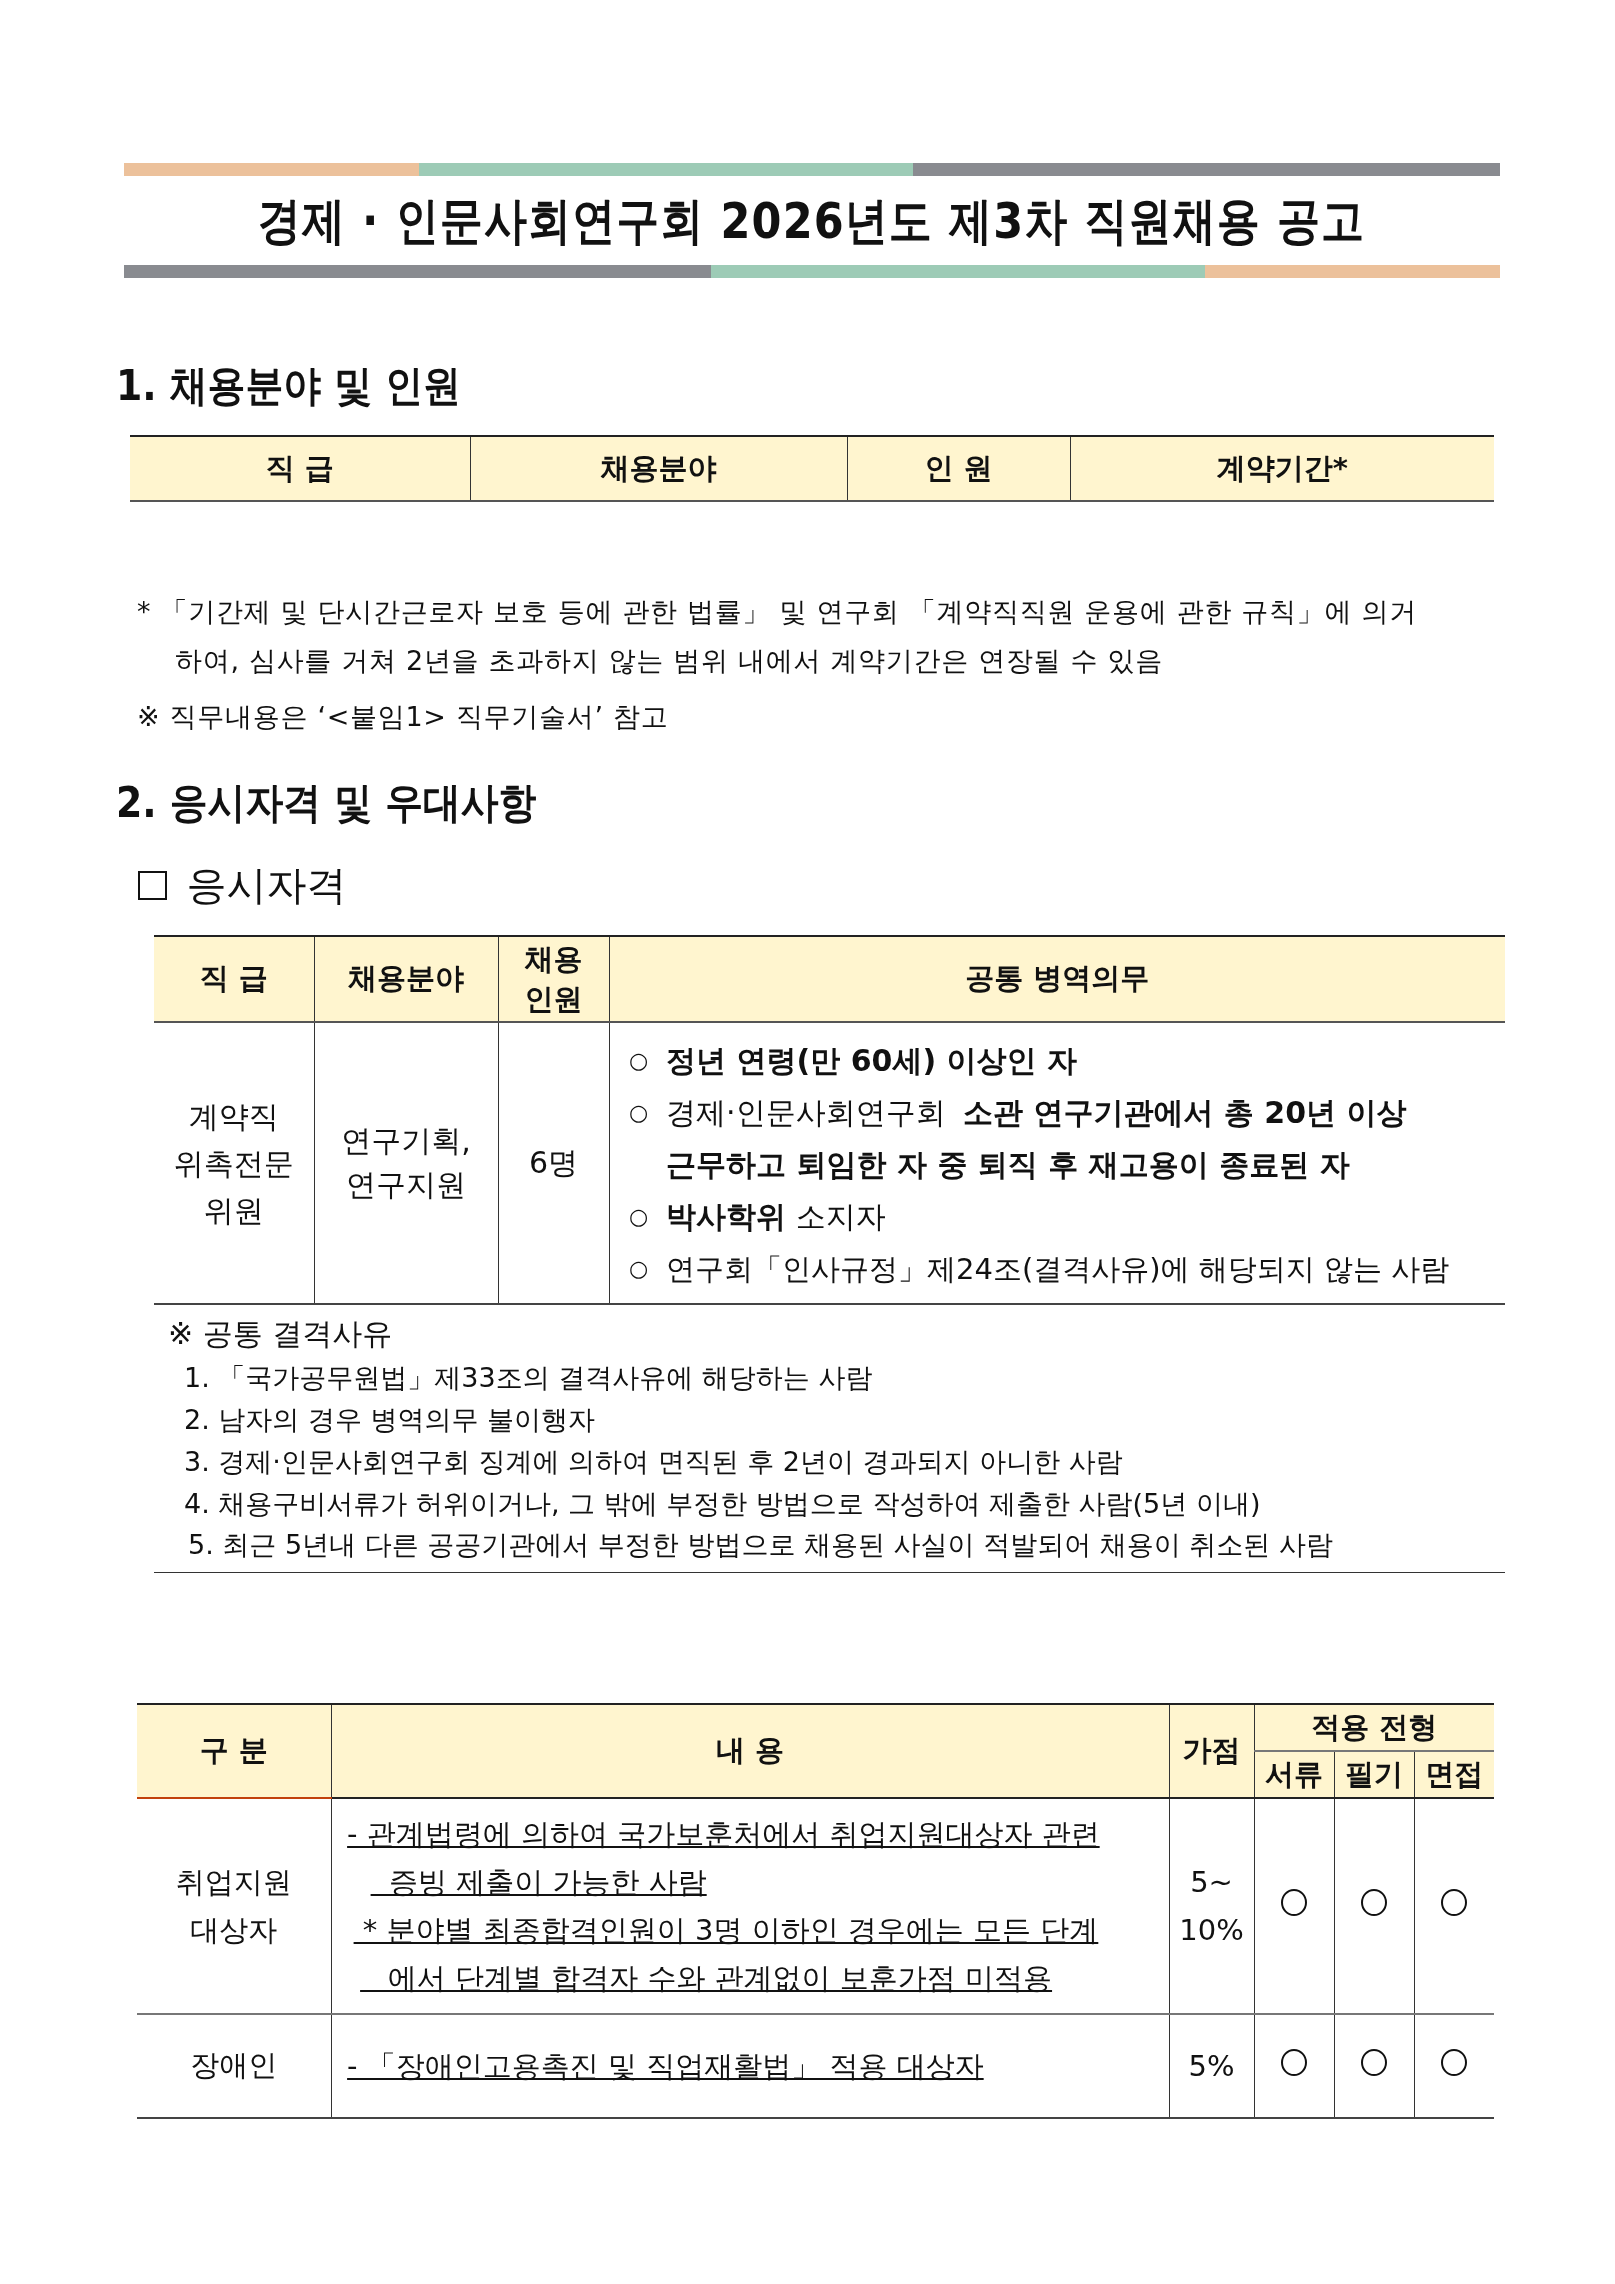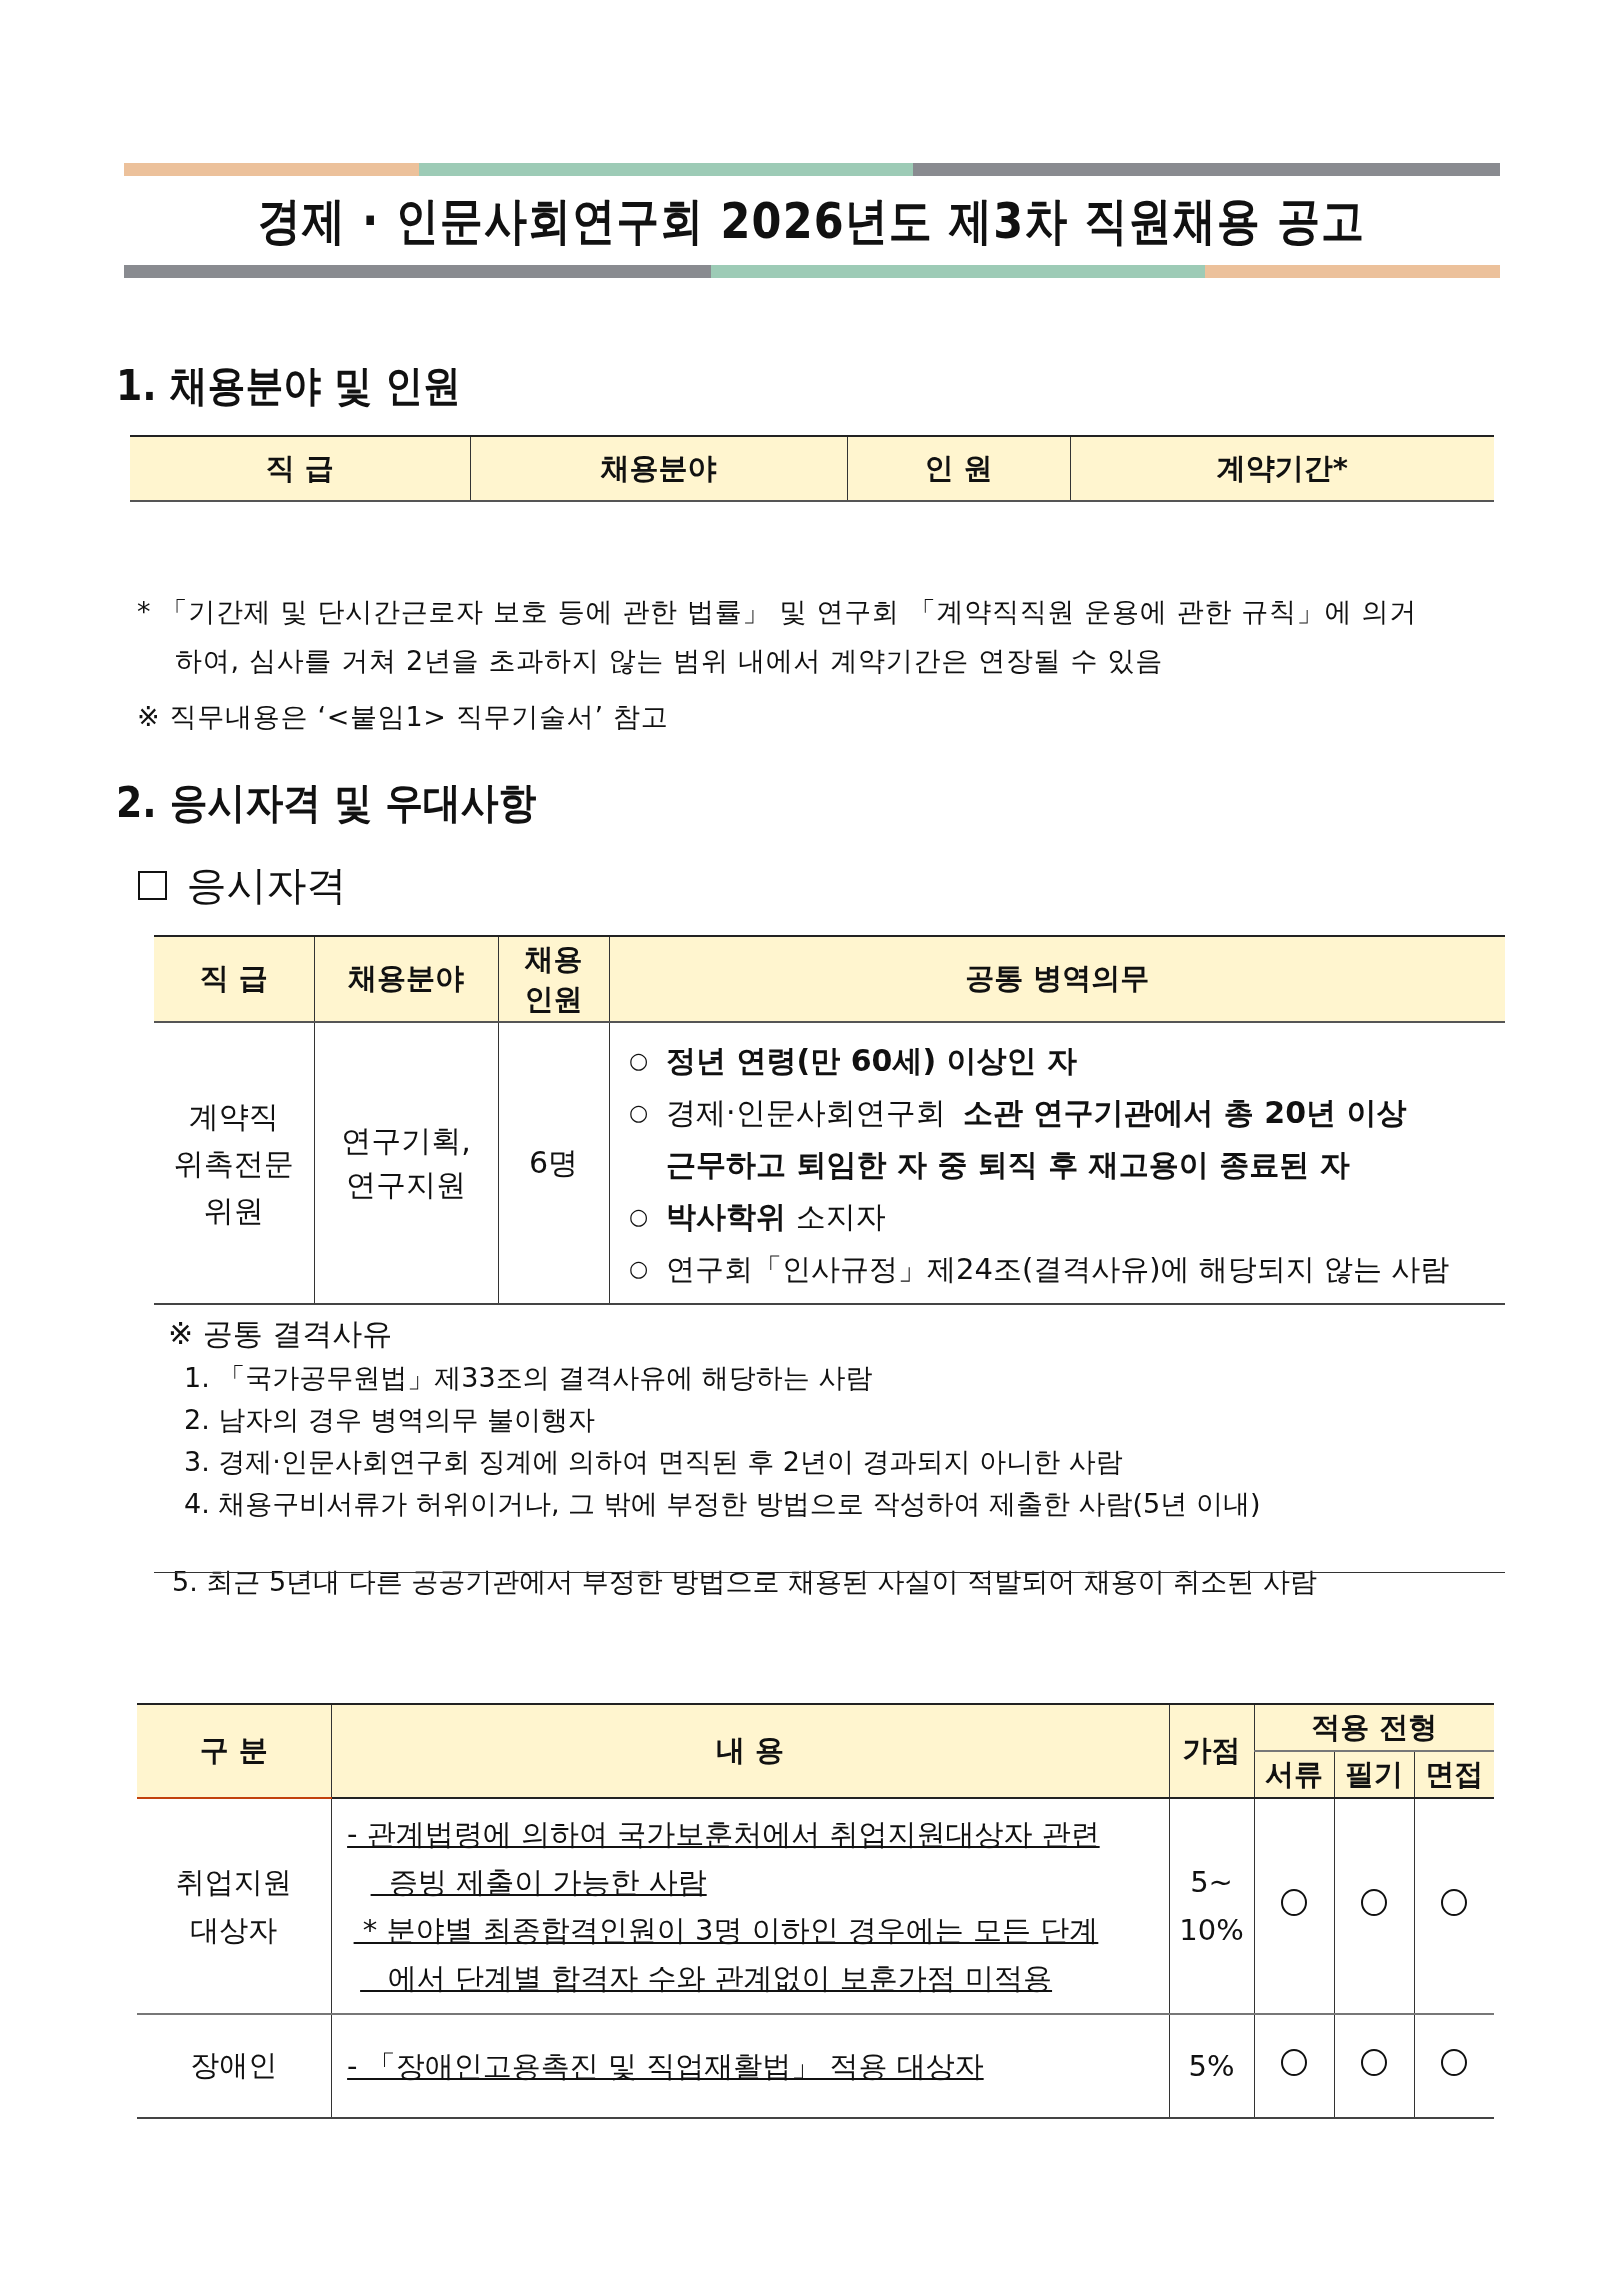--- a/index.html
+++ b/index.html
@@ -127,21 +127,21 @@
     </td>
   </tr>
 </tbody>
   </table>
 
 <div class="list" style="left:168px; top:1314px; font-size:30px;">※ 공통 결격사유</div>
 <div class="list" style="left:184px; top:1358px;">1. 「국가공무원법」제33조의 결격사유에 해당하는 사람</div>
 <div class="list" style="left:184px; top:1400px;">2. 남자의 경우 병역의무 불이행자</div>
 <div class="list" style="left:184px; top:1442px;">3. 경제·인문사회연구회 징계에 의하여 면직된 후 2년이 경과되지 아니한 사람</div>
 <div class="list" style="left:184px; top:1484px;">4. 채용구비서류가 허위이거나, 그 밖에 부정한 방법으로 작성하여 제출한 사람(5년 이내)</div>
-<div class="list" style="left:172px; top:1525px;margin-top:37px;">5. 최근 5년내 다른 공공기관에서 부정한 방법으로 채용된 사실이 적발되어 채용이 취소된 사람</div>
+<div class="list" style="left:188px; top:1525px;">5. 최근 5년내 다른 공공기관에서 부정한 방법으로 채용된 사실이 적발되어 채용이 취소된 사람</div>
 <div class="abs" style="left:154px; top:1572px; width:1351px; height:0; border-top:1.3px solid #333;"></div>
 
 <div class="h2" style="left:138px; top:1715px;">
   <span class="box"></span>
   <span>공통 우대사항</span>
 </div>
 
 <table style="left:137px; top:1703px; width:1356px;">
   <colgroup>
     <col style="width:194px">

